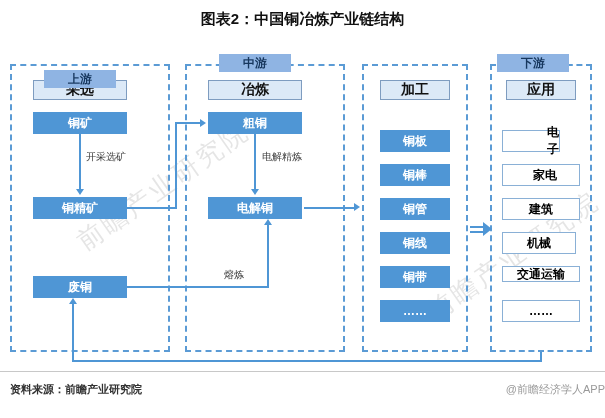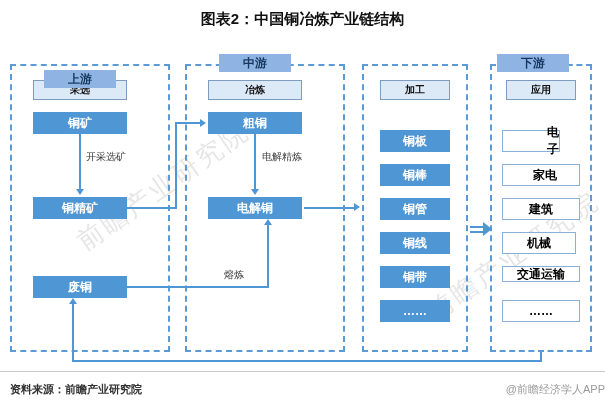--- a/index.html
+++ b/index.html
@@ -10,21 +10,21 @@
 
   .title { top:10px; left:0; width:605px; text-align:center; font-size:15px;
            font-weight:bold; color:#111; z-index:5; }
 
   .dashed { border:2px dashed #5b9bd5; z-index:1; }
 
   .tab { background:#8fb4e3; color:#17375e; font-weight:bold; font-size:12px;
          display:flex; align-items:center; justify-content:center; z-index:4; }
 
   .hdr { background:#dce9f7; border:1px solid #7e9cc0; color:#111; font-weight:bold;
-         font-size:10px; display:flex; align-items:center; justify-content:center; z-index:3; }
+         font-size:14px; display:flex; align-items:center; justify-content:center; z-index:3; }
 
   .node { background:#4f96d5; color:#fff; font-size:12px; font-weight:600;
           display:flex; align-items:center; justify-content:center; z-index:3; }
 
   .app-node { background:#fff; border:1px solid #8ab0d6; color:#000; font-weight:bold;
               font-size:12px; display:flex; align-items:center; justify-content:center; z-index:3; }
 
   .line { background:#4f96d5; z-index:2; }
 
   .arr { width:0; height:0; z-index:2; }

